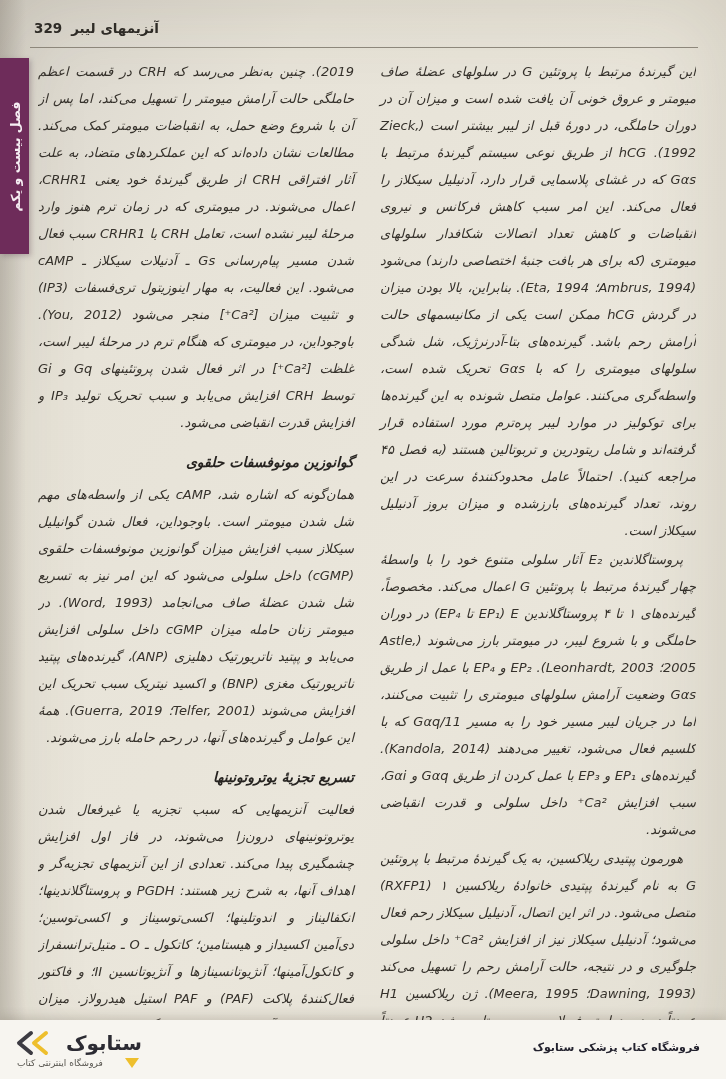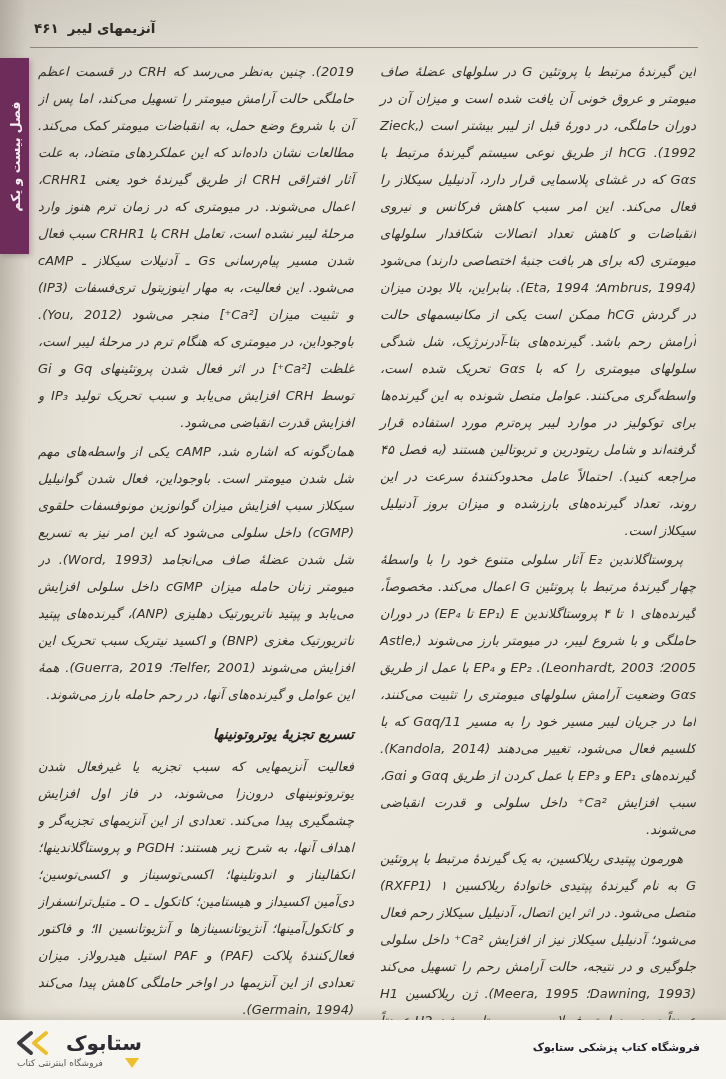--- a/index.html
+++ b/index.html
@@ -91,39 +91,40 @@
 </style>
 </head>
 <body>
 
 <div class="page">
 
   <div class="edge-shade"></div>
 
   <div class="running-header">
     <span>آنزیمهای لیبر</span>
-    <span>۴۶۱</span>
+    <span>329</span>
   </div>
   <div class="header-rule"></div>
 
   <div class="chapter-tab">
     <span>فصل بیست و یکم</span>
   </div>
 
   <main class="columns">
 
     <section class="col col-right">
       <p class="par no-indent">این گیرندهٔ مرتبط با پروتئین G در سلولهای عضلهٔ صاف میومتر و عروق خونی آن یافت شده است و میزان آن در دوران حاملگی، در دورهٔ قبل از لیبر بیشتر است (Zieck, 1992). hCG از طریق نوعی سیستم گیرندهٔ مرتبط با Gαs که در غشای پلاسمایی قرار دارد، آدنیلیل سیکلاز را فعال می‌کند. این امر سبب کاهش فرکانس و نیروی انقباضات و کاهش تعداد اتصالات شکافدار سلولهای میومتری (که برای هر بافت جنبهٔ اختصاصی دارند) می‌شود (Ambrus, 1994؛ Eta, 1994). بنابراین، بالا بودن میزان در گردش hCG ممکن است یکی از مکانیسمهای حالت آرامش رحم باشد. گیرنده‌های بتا-آدرنرژیک، شل شدگی سلولهای میومتری را که با Gαs تحریک شده است، واسطه‌گری می‌کنند. عوامل متصل شونده به این گیرنده‌ها برای توکولیز در موارد لیبر پره‌ترم مورد استفاده قرار گرفته‌اند و شامل ریتودرین و تربوتالین هستند (به فصل ۴۵ مراجعه کنید). احتمالاً عامل محدودکنندهٔ سرعت در این روند، تعداد گیرنده‌های بارزشده و میزان بروز آدنیلیل سیکلاز است.</p>
       <p class="par">پروستاگلاندین E₂ آثار سلولی متنوع خود را با واسطهٔ چهار گیرندهٔ مرتبط با پروتئین G اعمال می‌کند. مخصوصاً، گیرنده‌های ۱ تا ۴ پروستاگلاندین E (EP₁ تا EP₄) در دوران حاملگی و با شروع لیبر، در میومتر بارز می‌شوند (Astle, 2005؛ Leonhardt, 2003). EP₂ و EP₄ با عمل از طریق Gαs وضعیت آرامش سلولهای میومتری را تثبیت می‌کنند، اما در جریان لیبر مسیر خود را به مسیر Gαq/11 که با کلسیم فعال می‌شود، تغییر می‌دهند (Kandola, 2014). گیرنده‌های EP₁ و EP₃ با عمل کردن از طریق Gαq و Gαi، سبب افزایش Ca²⁺ داخل سلولی و قدرت انقباضی می‌شوند.</p>
       <p class="par">هورمون پپتیدی ریلاکسین، به یک گیرندهٔ مرتبط با پروتئین G به نام گیرندهٔ پپتیدی خانوادهٔ ریلاکسین ۱ (RXFP1) متصل می‌شود. در اثر این اتصال، آدنیلیل سیکلاز رحم فعال می‌شود؛ آدنیلیل سیکلاز نیز از افزایش Ca²⁺ داخل سلولی جلوگیری و در نتیجه، حالت آرامش رحم را تسهیل می‌کند (Dawning, 1993؛ Meera, 1995). ژن ریلاکسین H1 عمدتاً در دسیدوا، تروفوبلاست و پروستات و ژن H2 عمدتاً در جسم زرد بارز می‌شود. حداکثر میزان پلاسمایی ریلاکسین تقریباً در حد ۱ نانوگرم در میلی‌لیتر، بین هفته‌های ۸ و ۱۲ حاملگی دیده می‌شود. پس از آن، این میزان کاهش می‌یابد.</p>
       <p class="par">هورمون آزادکنندهٔ کورتیکوتروپین (CRH) در جفت و هیپوتالاموس ساخته می‌شود. همان‌گونه که در صفحات بعدی همین فصل توضیح داده خواهد شد، میزان پلاسمایی CRH در ۸-۶ هفتهٔ پایانی حاملگی افزایش چشمگیری پیدا می‌کند و این هورمون در مکانیسمهای کنترل‌کنندهٔ سیر زمانی وضع حمل</p>
     </section>
 
     <section class="col col-left">
       <p class="par no-indent">2019). چنین به‌نظر می‌رسد که CRH در قسمت اعظم حاملگی حالت آرامش میومتر را تسهیل می‌کند، اما پس از آن با شروع وضع حمل، به انقباضات میومتر کمک می‌کند. مطالعات نشان داده‌اند که این عملکردهای متضاد، به علت آثار افتراقی CRH از طریق گیرندهٔ خود یعنی CRHR1، اعمال می‌شوند. در میومتری که در زمان ترم هنوز وارد مرحلهٔ لیبر نشده است، تعامل CRH با CRHR1 سبب فعال شدن مسیر پیام‌رسانی Gs ـ آدنیلات سیکلاز ـ cAMP می‌شود. این فعالیت، به مهار اینوزیتول تری‌فسفات (IP3) و تثبیت میزان [Ca²⁺] منجر می‌شود (You, 2012). باوجوداین، در میومتری که هنگام ترم در مرحلهٔ لیبر است، غلظت [Ca²⁺] در اثر فعال شدن پروتئینهای Gq و Gi توسط CRH افزایش می‌یابد و سبب تحریک تولید IP₃ و افزایش قدرت انقباضی می‌شود.</p>
+      <h3 class="subheading">گوانوزین مونوفسفات حلقوی</h3>
       <p class="par no-indent">همان‌گونه که اشاره شد، cAMP یکی از واسطه‌های مهم شل شدن میومتر است. باوجوداین، فعال شدن گوانیلیل سیکلاز سبب افزایش میزان گوانوزین مونوفسفات حلقوی (cGMP) داخل سلولی می‌شود که این امر نیز به تسریع شل شدن عضلهٔ صاف می‌انجامد (Word, 1993). در میومتر زنان حامله میزان cGMP داخل سلولی افزایش می‌یابد و پپتید ناتریورتیک دهلیزی (ANP)، گیرنده‌های پپتید ناتریورتیک مغزی (BNP) و اکسید نیتریک سبب تحریک این افزایش می‌شوند (Telfer, 2001؛ Guerra, 2019). همهٔ این عوامل و گیرنده‌های آنها، در رحم حامله بارز می‌شوند.</p>
       <h3 class="subheading">تسریع تجزیهٔ یوتروتونینها</h3>
       <p class="par no-indent">فعالیت آنزیمهایی که سبب تجزیه یا غیرفعال شدن یوتروتونینهای درون‌زا می‌شوند، در فاز اول افزایش چشمگیری پیدا می‌کند. تعدادی از این آنزیمهای تجزیه‌گر و اهداف آنها، به شرح زیر هستند: PGDH و پروستاگلاندینها؛ انکفالیناز و اندوتلینها؛ اکسی‌توسیناز و اکسی‌توسین؛ دی‌آمین اکسیداز و هیستامین؛ کاتکول ـ O ـ متیل‌ترانسفراز و کاتکول‌آمینها؛ آنژیوتانسینازها و آنژیوتانسین II؛ و فاکتور فعال‌کنندهٔ پلاکت (PAF) و PAF استیل هیدرولاز. میزان تعدادی از این آنزیمها در اواخر حاملگی کاهش پیدا می‌کند (Germain, 1994).</p>
       <h2 class="heading-decidua">
         <span class="sq"></span>
         <span>دسیدوا</span>
       </h2>
       <p class="par no-indent">برای اطمینان از حالت آرامش رحم، ساخت پروستاگلاندینها به‌ویژه PGF₂α در دسیدوا، کاهش چشمگیری پیدا می‌کند. سرکوب تولید پروستاگلاندین در این محل، در سرتاسر بخش اعظم حاملگی ادامه می‌یابد و برطرف شدن این سرکوب یکی از</p>
 
     </section>

